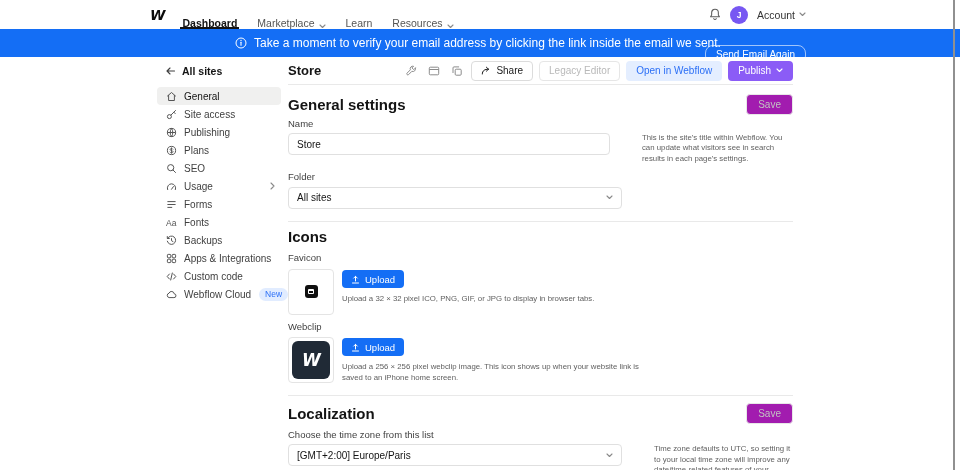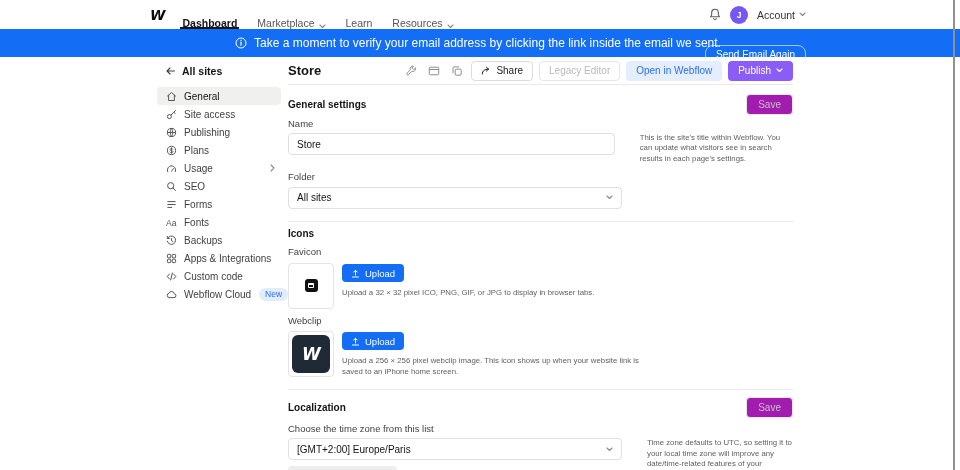--- a/index.html
+++ b/index.html
@@ -48,30 +48,30 @@
   .btn { display:inline-flex; align-items:center; gap:5px; height:20px; padding:0 9px; border-radius:4px;
          font-size:10px; border:1px solid transparent; cursor:pointer; white-space:nowrap; }
   .btn-outline { border-color:#dcdcdc; background:#fff; color:#1a1a1a; }
   .btn-disabled { border-color:#e6e6e6; background:#fff; color:#b9b9b9; }
   .btn-soft { background:#e4eeff; color:#2b6ff6; font-weight:500; }
   .btn-primary { background:#8b5cf6; color:#fff; font-weight:500; }
   .btn-save { display:inline-flex; align-items:center; height:21px; padding:0 11px; border:1px solid #e8e8e8;
               border-radius:4px; background:#a21caf; color:#c2c2c2; font-size:10px; cursor:default; }
 
   .section-head { margin-top:8px; display:flex; align-items:center; justify-content:space-between; height:22px; }
-  .section-title { font-size:10px; font-weight:700; color:#141414; }
+  .section-title { font-size:15px; font-weight:700; color:#141414; }
   .field-label { font-size:9.5px; color:#3f3f3f; height:13px; }
   .mt3{margin-top:3px;} .mt2{margin-top:2px;} .mt4{margin-top:4px;} .mt5{margin-top:5px;}
   .mt6{margin-top:6px;} .mt7{margin-top:7px;}
   .flex-row { display:flex; align-items:flex-start; }
   .input, .selectbox { width:334px; height:22px; border:1px solid #e0e0e0; border-radius:4px;
                        font-size:10px; color:#141414; padding:0 8px; background:#fff;
                        font-family:"Liberation Sans","DejaVu Sans",sans-serif; }
   .selectbox { display:flex; align-items:center; justify-content:space-between; cursor:pointer; }
-  .help-col { width:157px; margin-left:25px; font-size:7.8px; line-height:1.32; color:#5f5f5f; }
+  .help-col { width:157px; margin-left:32px; font-size:7.8px; line-height:1.32; color:#5f5f5f; }
   .divider { margin-top:12px; border-top:1px solid #e9e9e9; }
 
   .upload-row { display:flex; }
   .preview-box { width:46px; height:46px; border:1px solid #e4e4e4; border-radius:4px;
                  display:flex; align-items:center; justify-content:center; background:#fff; }
   .upload-col { margin-left:8px; padding-top:1px; }
   .btn-upload { display:inline-flex; align-items:center; gap:5px; height:18px; padding:0 9px;
                 background:#146ef5; color:#fff; border-radius:4px; font-size:9.5px; cursor:pointer; }
   .upload-help { margin-top:6px; font-size:7.8px; color:#5f5f5f; line-height:1.35; max-width:450px; }
 
@@ -174,34 +174,34 @@
     </div>
     <div class="side-item">
       <svg width="11" height="11" viewBox="0 0 11 11">
           <circle cx="5.5" cy="5.5" r="4.1" fill="none" stroke="#555" stroke-width="1"></circle>
           <path d="M6.9 4.2c-.3-.5-.8-.7-1.4-.7-.8 0-1.4.4-1.4 1s.5.9 1.4 1.1c1 .2 1.5.5 1.5 1.1 0 .7-.7 1.1-1.5 1.1-.6 0-1.2-.3-1.5-.8M5.5 2.8v5.4" fill="none" stroke="#555" stroke-width=".9" stroke-linecap="round"></path>
         </svg>
       <span>Plans</span>
     </div>
     <div class="side-item">
       <svg width="11" height="11" viewBox="0 0 11 11">
+          <circle cx="4.7" cy="4.7" r="3.1" fill="none" stroke="#555" stroke-width="1"></circle>
+          <path d="M7 7l2.5 2.5" stroke="#555" stroke-width="1" stroke-linecap="round"></path>
+        </svg>
+      <span>SEO</span>
+    </div>
+    <div class="side-item">
+      <svg width="11" height="11" viewBox="0 0 11 11">
           <path d="M1.6 8.6a4.2 4.2 0 1 1 7.8 0" fill="none" stroke="#555" stroke-width="1" stroke-linecap="round"></path>
           <path d="M5.5 8.3L7.4 5.6" stroke="#555" stroke-width="1" stroke-linecap="round"></path>
         </svg>
       <span>Usage</span>
       <svg class="chev-right" width="5" height="8" viewBox="0 0 5 8">
           <path d="M1 1l3 3-3 3" fill="none" stroke="#8a8a8a" stroke-width="1.1" stroke-linecap="round" stroke-linejoin="round"></path>
         </svg>
-    </div>
-    <div class="side-item">
-      <svg width="11" height="11" viewBox="0 0 11 11">
-          <circle cx="4.7" cy="4.7" r="3.1" fill="none" stroke="#555" stroke-width="1"></circle>
-          <path d="M7 7l2.5 2.5" stroke="#555" stroke-width="1" stroke-linecap="round"></path>
-        </svg>
-      <span>SEO</span>
     </div>
     <div class="side-item">
       <svg width="11" height="11" viewBox="0 0 11 11">
           <path d="M1.8 2.6h7.4M1.8 5.5h7.4M1.8 8.4h4" fill="none" stroke="#555" stroke-width="1" stroke-linecap="round"></path>
         </svg>
       <span>Forms</span>
     </div>
     <div class="side-item">
       <svg width="11" height="11" viewBox="0 0 11 11">
           <text x="0" y="8.5" font-size="8.5" fill="#555" font-family="Liberation Sans, sans-serif">Aa</text>

